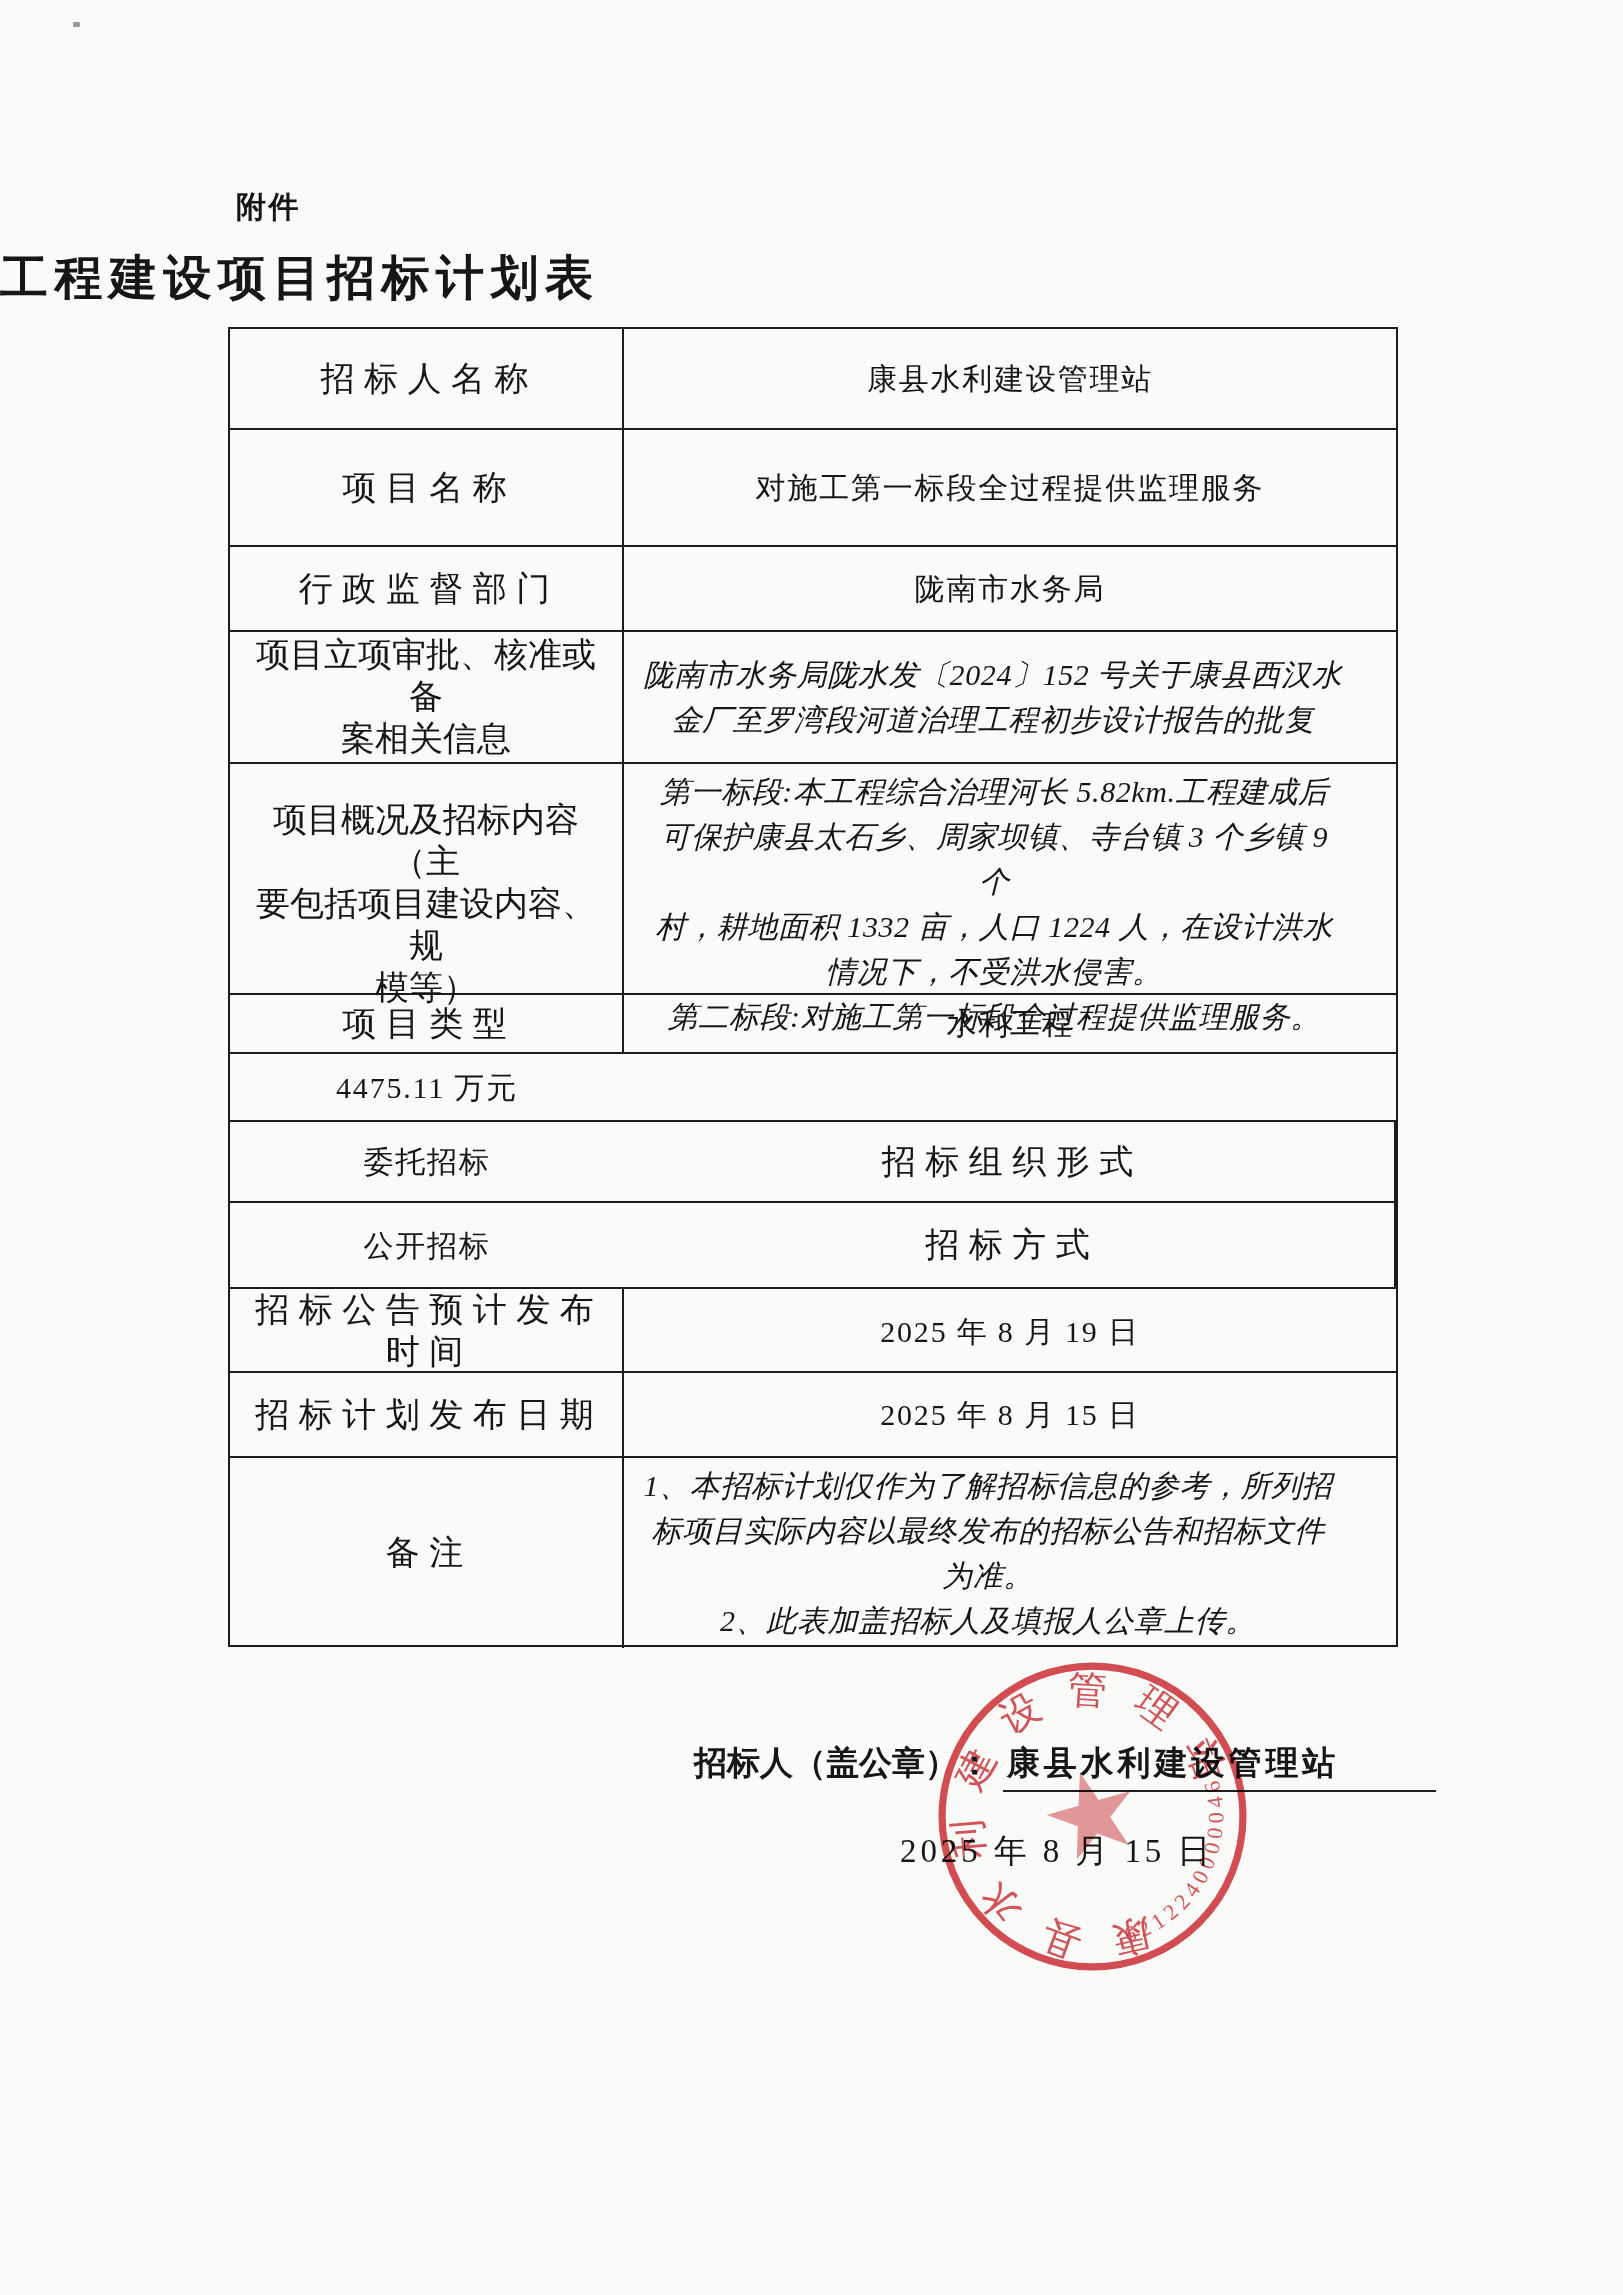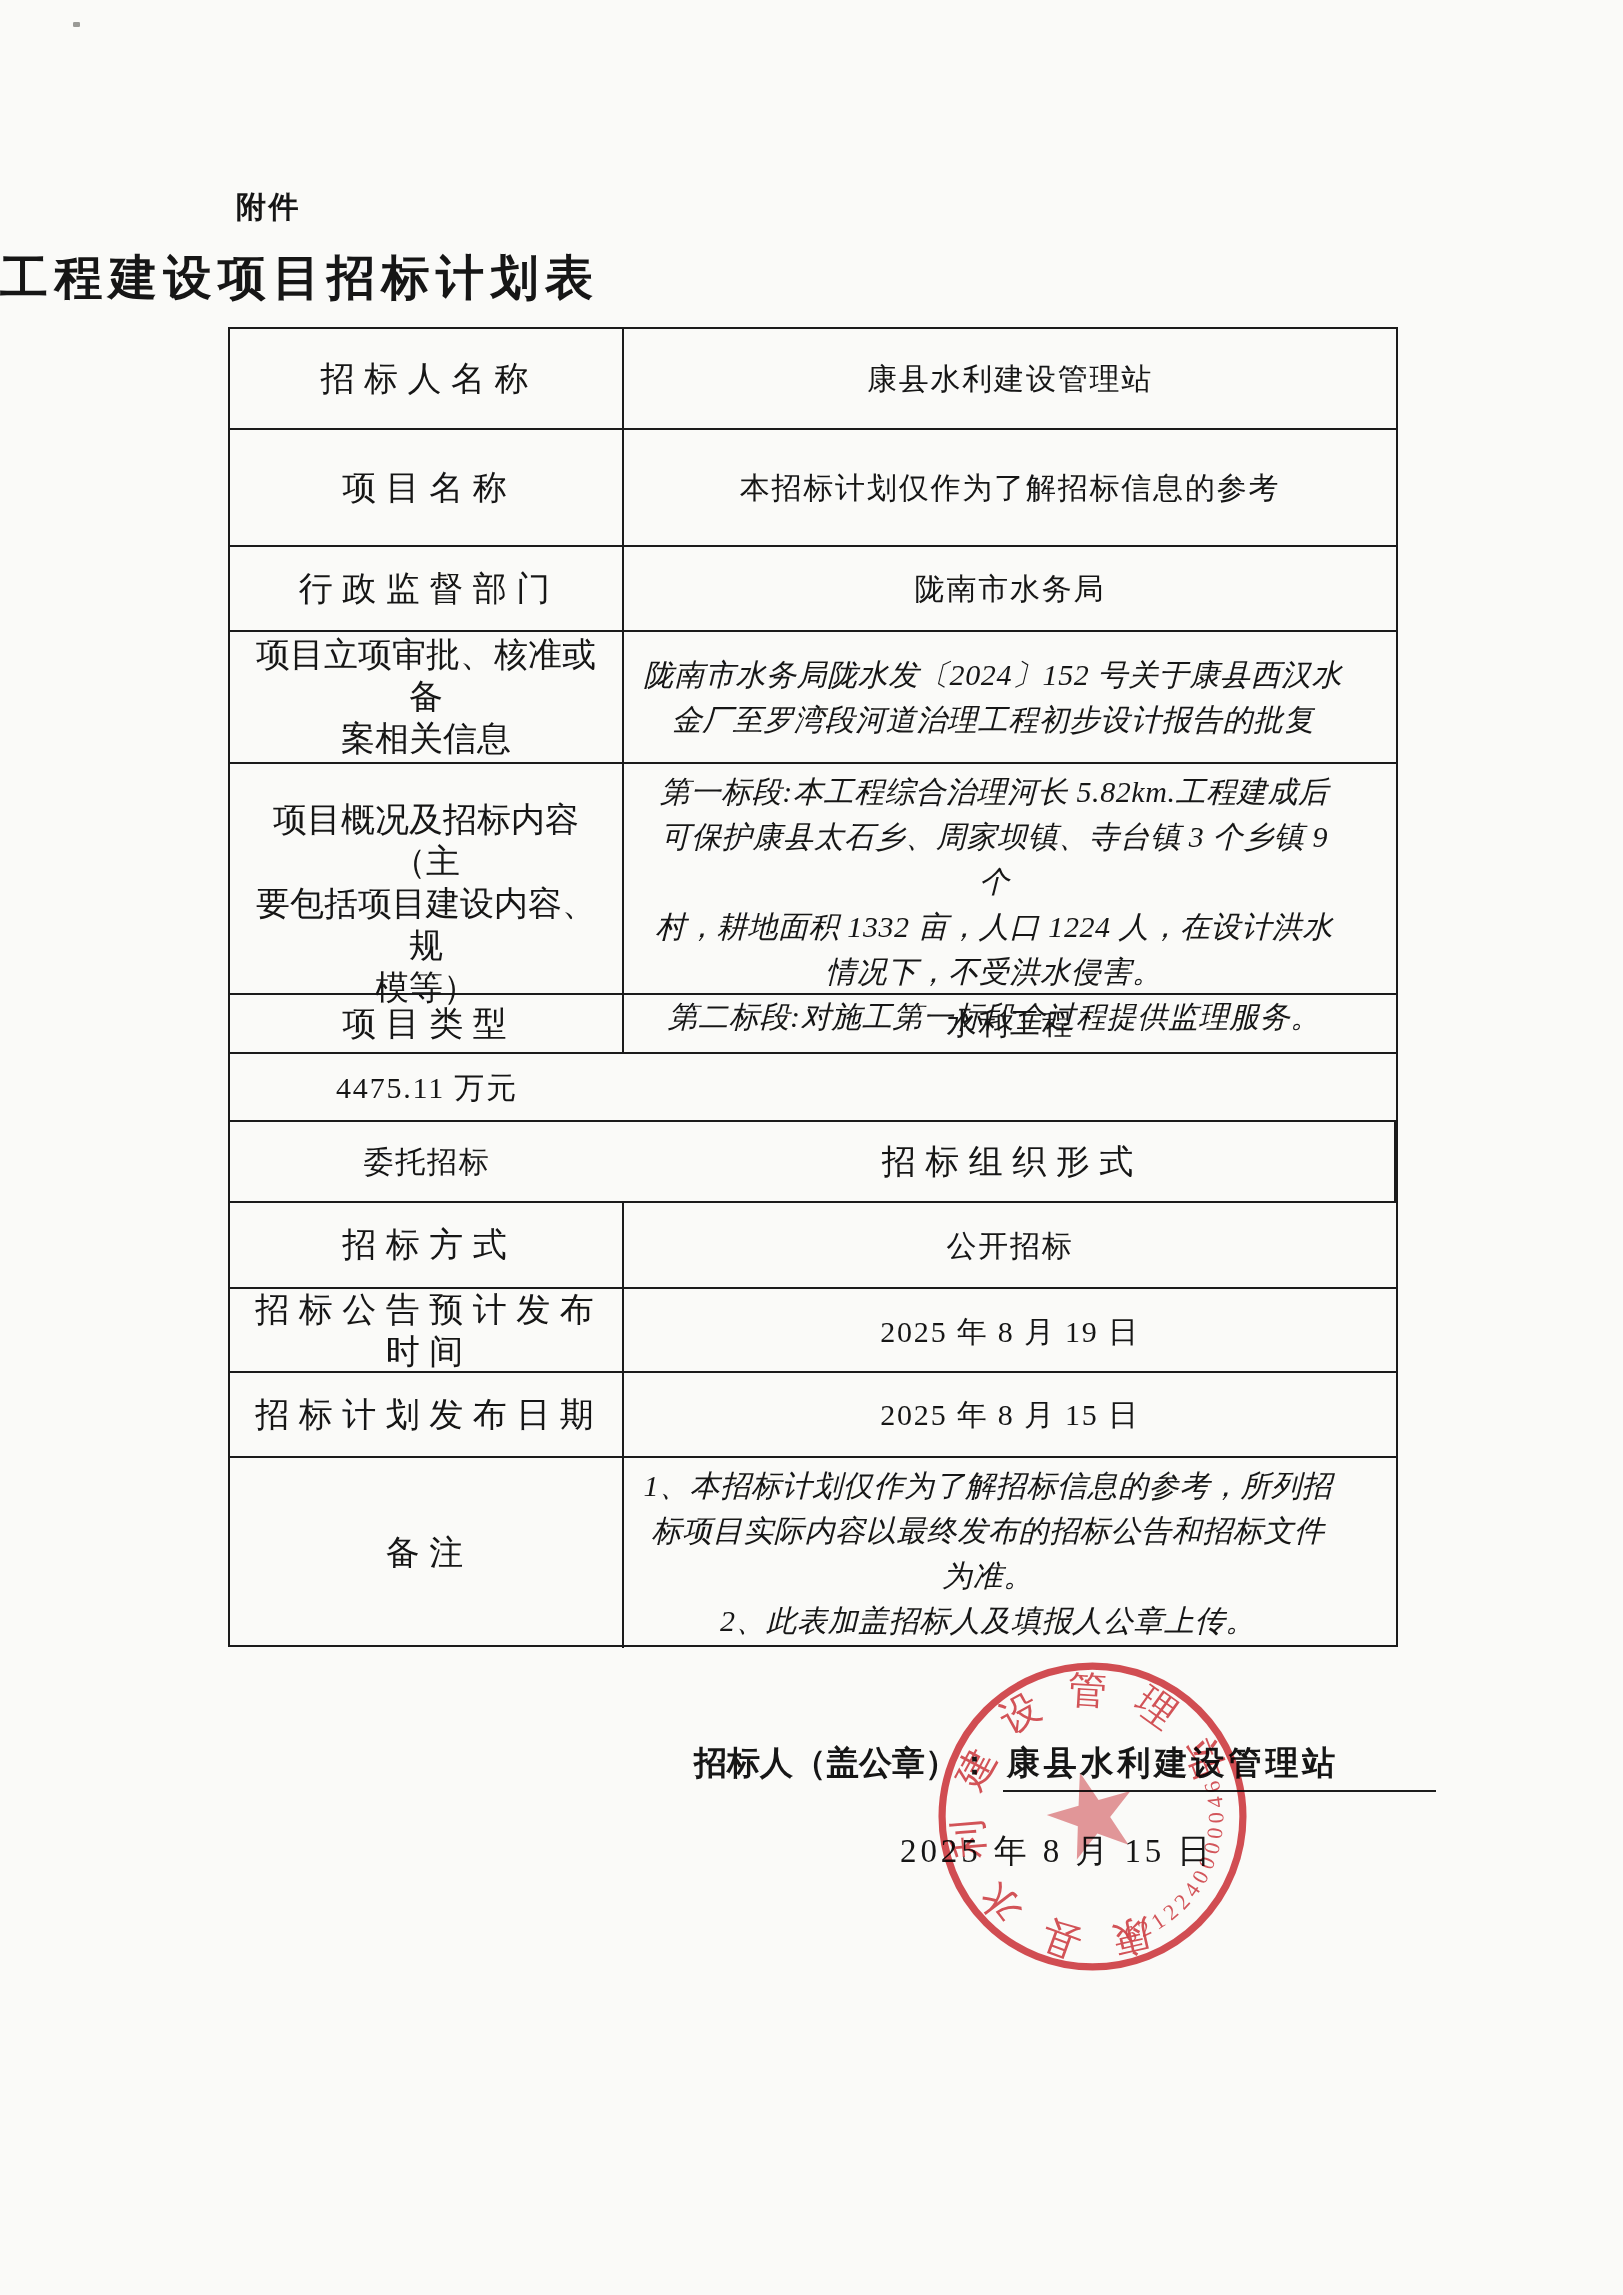--- a/index.html
+++ b/index.html
@@ -79,21 +79,21 @@
 
 <div id="doc-title">工程建设项目招标计划表</div>
 
 <div id="plan-table">
   <div class="tr r0">
     <div class="td label sp">招标人名称</div>
     <div class="td value">康县水利建设管理站</div>
   </div>
   <div class="tr r1">
     <div class="td label sp">项目名称</div>
-    <div class="td value">本招标计划仅作为了解招标信息的参考</div>
+    <div class="td value">对施工第一标段全过程提供监理服务</div>
   </div>
   <div class="tr r2">
     <div class="td label sp">行政监督部门</div>
     <div class="td value">陇南市水务局</div>
   </div>
   <div class="tr r3">
     <div class="td label">项目立项审批、核准或备
 案相关信息</div>
     <div class="td value para">陇南市水务局陇水发〔2024〕152 号关于康县西汉水
 金厂至罗湾段河道治理工程初步设计报告的批复</div>
@@ -113,22 +113,22 @@
     <div class="td value">水利工程</div>
   </div>
   <div class="tr r6">
     <div class="td value">4475.11 万元</div>
   </div>
   <div class="tr r7">
     <div class="td value">委托招标</div>
     <div class="td label sp">招标组织形式</div>
   </div>
   <div class="tr r8">
+    <div class="td value">公开招标</div>
     <div class="td label sp">招标方式</div>
-    <div class="td value">公开招标</div>
   </div>
   <div class="tr r9">
     <div class="td label sp">招标公告预计发布时间</div>
     <div class="td value">2025 年 8 月 19 日</div>
   </div>
   <div class="tr r10">
     <div class="td label sp">招标计划发布日期</div>
     <div class="td value">2025 年 8 月 15 日</div>
   </div>
   <div class="tr r11">

